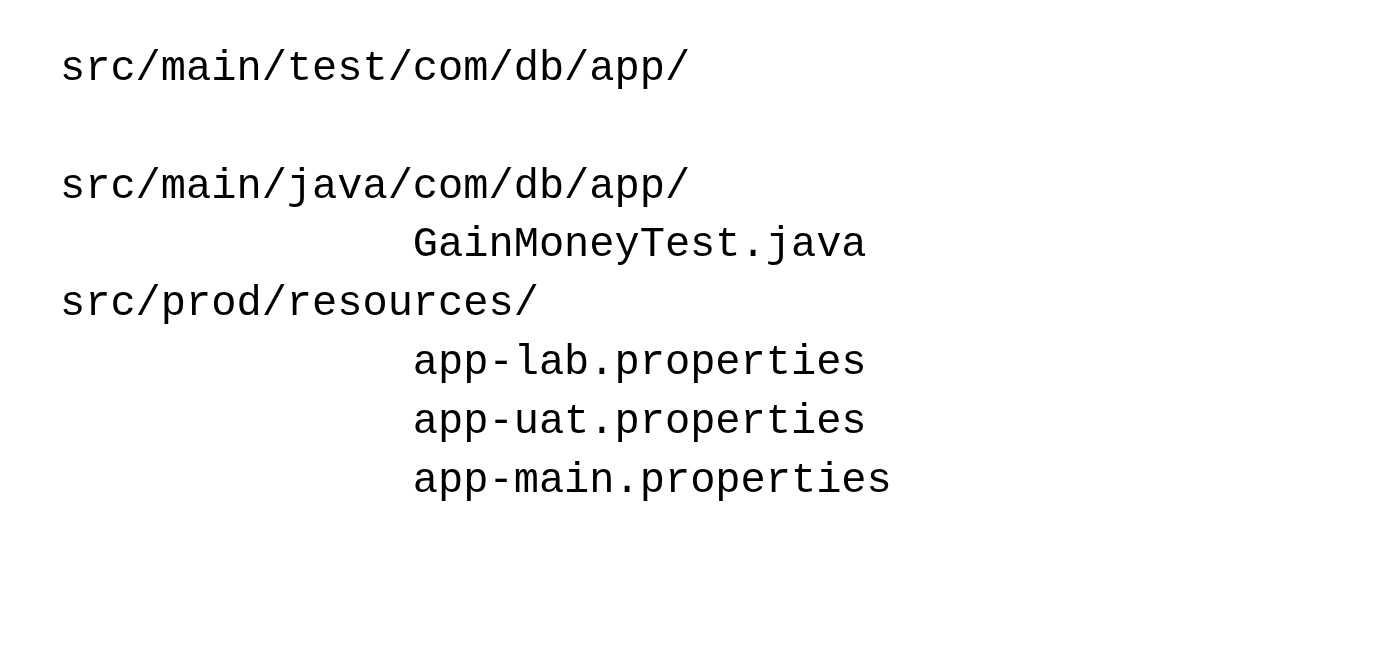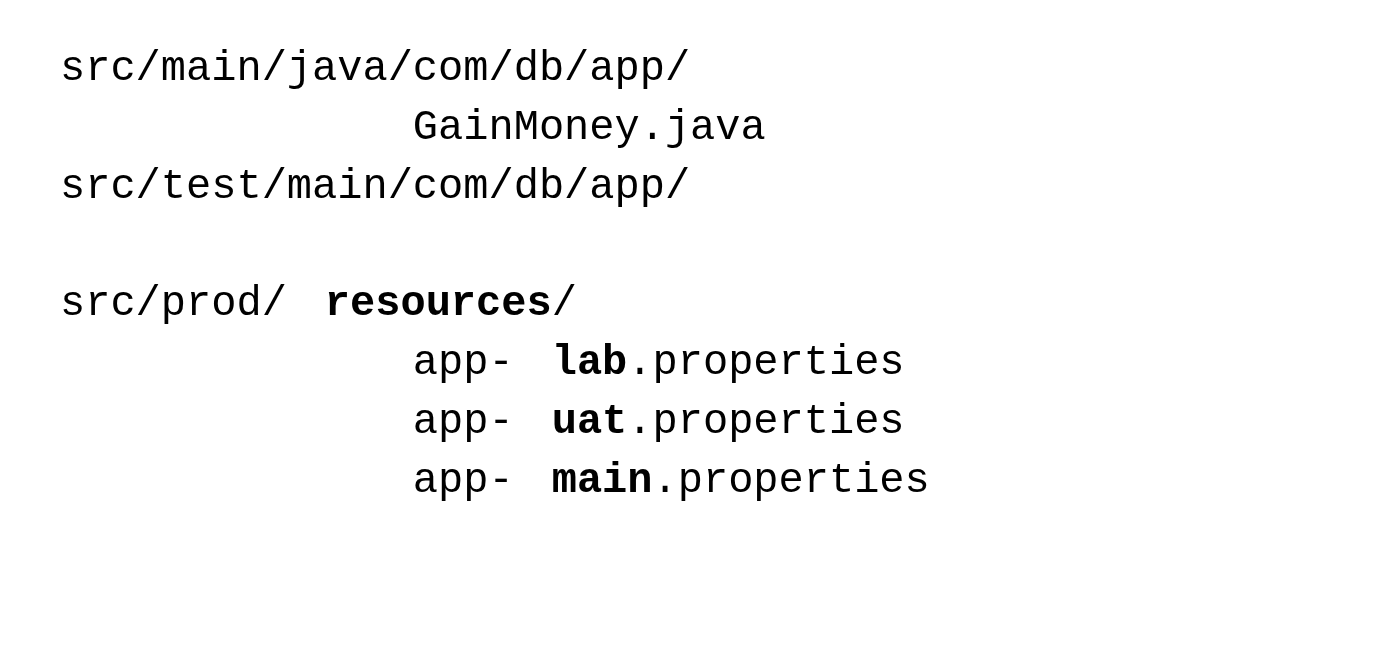--- a/index.html
+++ b/index.html
@@ -17,28 +17,27 @@
       width: 1392px;
       height: 670px;
     }
     .line {
       white-space: pre;
     }
     .indent {
       display: inline-block;
     }
     .bold {
-      font-weight: bold;
+      font-weight: normal;
       font-family: "Courier New", Courier, monospace;
-      margin-left: 38px;
     }
   </style>
 </head>
 <body>
 
+<div class="line"><span>src/main/test/com/db/app/</span></div>
+<div class="line"><span class="indent">              </span></div>
 <div class="line"><span>src/main/java/com/db/app/</span></div>
-<div class="line"><span class="indent">              </span><span>GainMoney.java</span></div>
-<div class="line"><span>src/test/main/com/db/app/</span></div>
-<div class="line"><span class="indent">              </span></div>
+<div class="line"><span class="indent">              </span><span>GainMoneyTest.java</span></div>
 <div class="line"><span>src/prod/</span><span class="bold">resources</span><span>/</span></div>
 <div class="line"><span class="indent">              </span><span>app-</span><span class="bold">lab</span><span>.properties</span></div>
 <div class="line"><span class="indent">              </span><span>app-</span><span class="bold">uat</span><span>.properties</span></div>
 <div class="line"><span class="indent">              </span><span>app-</span><span class="bold">main</span><span>.properties</span></div>
 
 </body></html>

